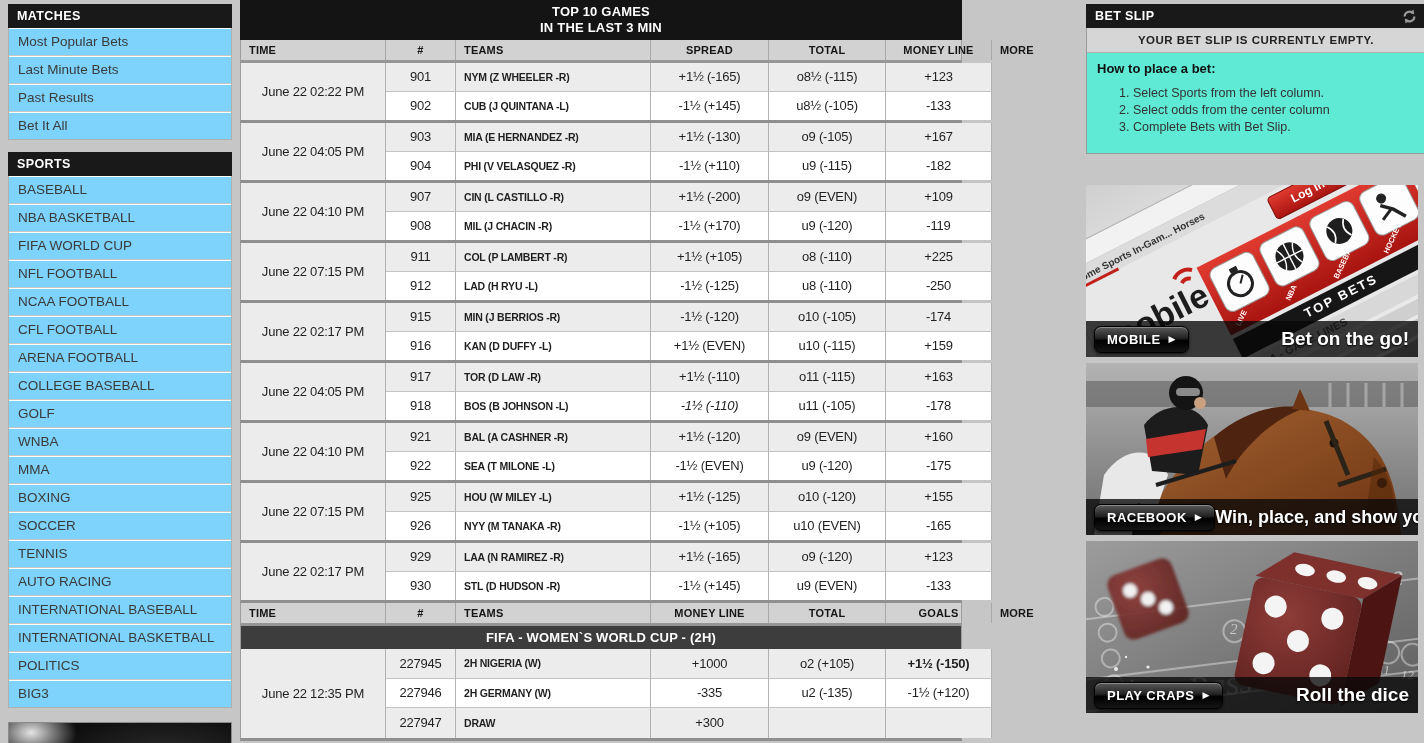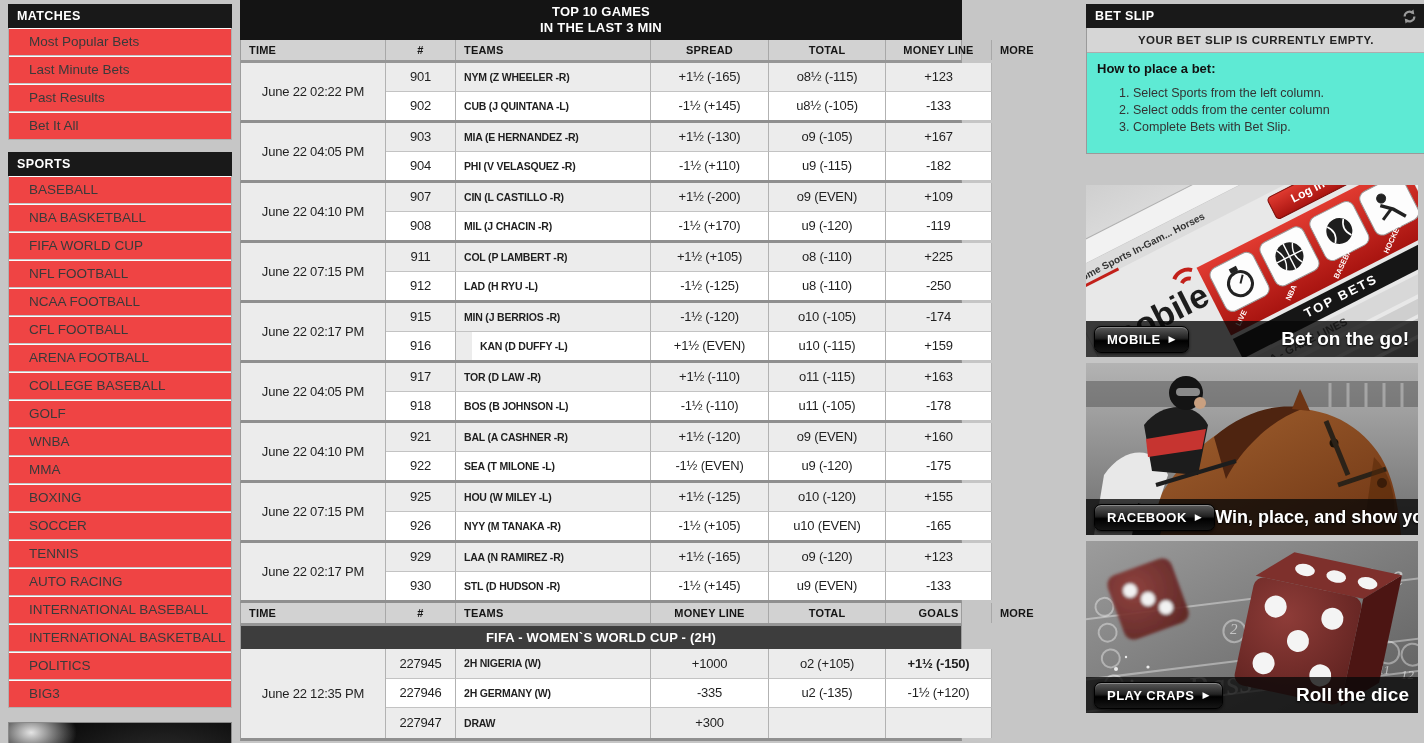--- a/index.html
+++ b/index.html
@@ -7,22 +7,22 @@
     width:1424px;height:743px;overflow:hidden;position:relative;
     background:#c6c6c6;
     font-family:"Liberation Sans","DejaVu Sans",sans-serif;
     -webkit-font-smoothing:antialiased;
   }
   
   .sidebar{position:absolute;left:8px;top:4px;width:224px;}
   .side-header{background:#191919;color:#fff;font-weight:bold;font-size:12.5px;
     padding:5px 9px;letter-spacing:.4px;}
   .side-list{border:1px solid #b0b0b0;border-top:none;background:#e9e9e9;}
-  .side-item{background:#ef4444;color:#3a3a3a;font-size:13.5px;line-height:16px;
-    padding:5px 20px;border-bottom:1px solid #c6c6c6;border-top:1px solid #fcfcfc;cursor:pointer;
+  .side-item{background:#7dd3fc;color:#3a3a3a;font-size:13.5px;line-height:16px;
+    padding:5px 9px;border-bottom:1px solid #c6c6c6;border-top:1px solid #fcfcfc;cursor:pointer;
     white-space:nowrap;overflow:hidden;}
   .side-item:last-child{border-bottom:none;}
   .sports-block{margin-top:12px;}
   .side-photo{margin-top:14px;height:64px;border:1px solid #8a8a8a;
     background:
       radial-gradient(ellipse 70px 45px at 10% 15%, rgba(240,240,240,.95), rgba(0,0,0,0) 65%),
       radial-gradient(ellipse 40px 30px at 30% 95%, rgba(120,120,120,.8), rgba(0,0,0,0) 70%),
       radial-gradient(ellipse 160px 70px at 70% 60%, #2e2e2e, rgba(0,0,0,0) 80%),
       #0b0b0b;}
   
@@ -188,36 +188,36 @@
         <div class="cell more" style="grid-area: 1 / 7 / 3;"></div>
       </div>
       <div class="game" style="grid-template-rows: repeat(2, 28.5px);">
         <div class="cell time" style="grid-area: 1 / 1 / 3;">June 22 02:17 PM</div>
         <div class="cell num dark rowline" style="grid-area: 1 / 2;">915</div>
         <div class="cell team dark rowline" style="grid-area: 1 / 3;">MIN (J BERRIOS -R)</div>
         <div class="cell odds dark rowline" style="grid-area: 1 / 4;">-1½ (-120)</div>
         <div class="cell odds dark rowline" style="grid-area: 1 / 5;">o10 (-105)</div>
         <div class="cell odds dark rowline" style="grid-area: 1 / 6;">-174</div>
         <div class="cell num light" style="grid-area: 2 / 2;">916</div>
-        <div class="cell team light" style="grid-area: 2 / 3; margin-left: 16px;">KAN (D DUFFY -L)</div>
+        <div class="cell team light" style="grid-area: 2 / 3;">KAN (D DUFFY -L)</div>
         <div class="cell odds light" style="grid-area: 2 / 4;">+1½ (EVEN)</div>
         <div class="cell odds light" style="grid-area: 2 / 5;">u10 (-115)</div>
         <div class="cell odds light" style="grid-area: 2 / 6;">+159</div>
         <div class="cell more" style="grid-area: 1 / 7 / 3;"></div>
       </div>
       <div class="game" style="grid-template-rows: repeat(2, 28.5px);">
         <div class="cell time" style="grid-area: 1 / 1 / 3;">June 22 04:05 PM</div>
         <div class="cell num dark rowline" style="grid-area: 1 / 2;">917</div>
         <div class="cell team dark rowline" style="grid-area: 1 / 3;">TOR (D LAW -R)</div>
         <div class="cell odds dark rowline" style="grid-area: 1 / 4;">+1½ (-110)</div>
         <div class="cell odds dark rowline" style="grid-area: 1 / 5;">o11 (-115)</div>
         <div class="cell odds dark rowline" style="grid-area: 1 / 6;">+163</div>
         <div class="cell num light" style="grid-area: 2 / 2;">918</div>
         <div class="cell team light" style="grid-area: 2 / 3;">BOS (B JOHNSON -L)</div>
-        <div class="cell odds light" style="grid-area: 2 / 4;">-1½ (-110)</div>
+        <div class="cell odds light" style="grid-area: 2 / 4; font-style: italic;">-1½ (-110)</div>
         <div class="cell odds light" style="grid-area: 2 / 5;">u11 (-105)</div>
         <div class="cell odds light" style="grid-area: 2 / 6;">-178</div>
         <div class="cell more" style="grid-area: 1 / 7 / 3;"></div>
       </div>
       <div class="game" style="grid-template-rows: repeat(2, 28.5px);">
         <div class="cell time" style="grid-area: 1 / 1 / 3;">June 22 04:10 PM</div>
         <div class="cell num dark rowline" style="grid-area: 1 / 2;">921</div>
         <div class="cell team dark rowline" style="grid-area: 1 / 3;">BAL (A CASHNER -R)</div>
         <div class="cell odds dark rowline" style="grid-area: 1 / 4;">+1½ (-120)</div>
         <div class="cell odds dark rowline" style="grid-area: 1 / 5;">o9 (EVEN)</div>

